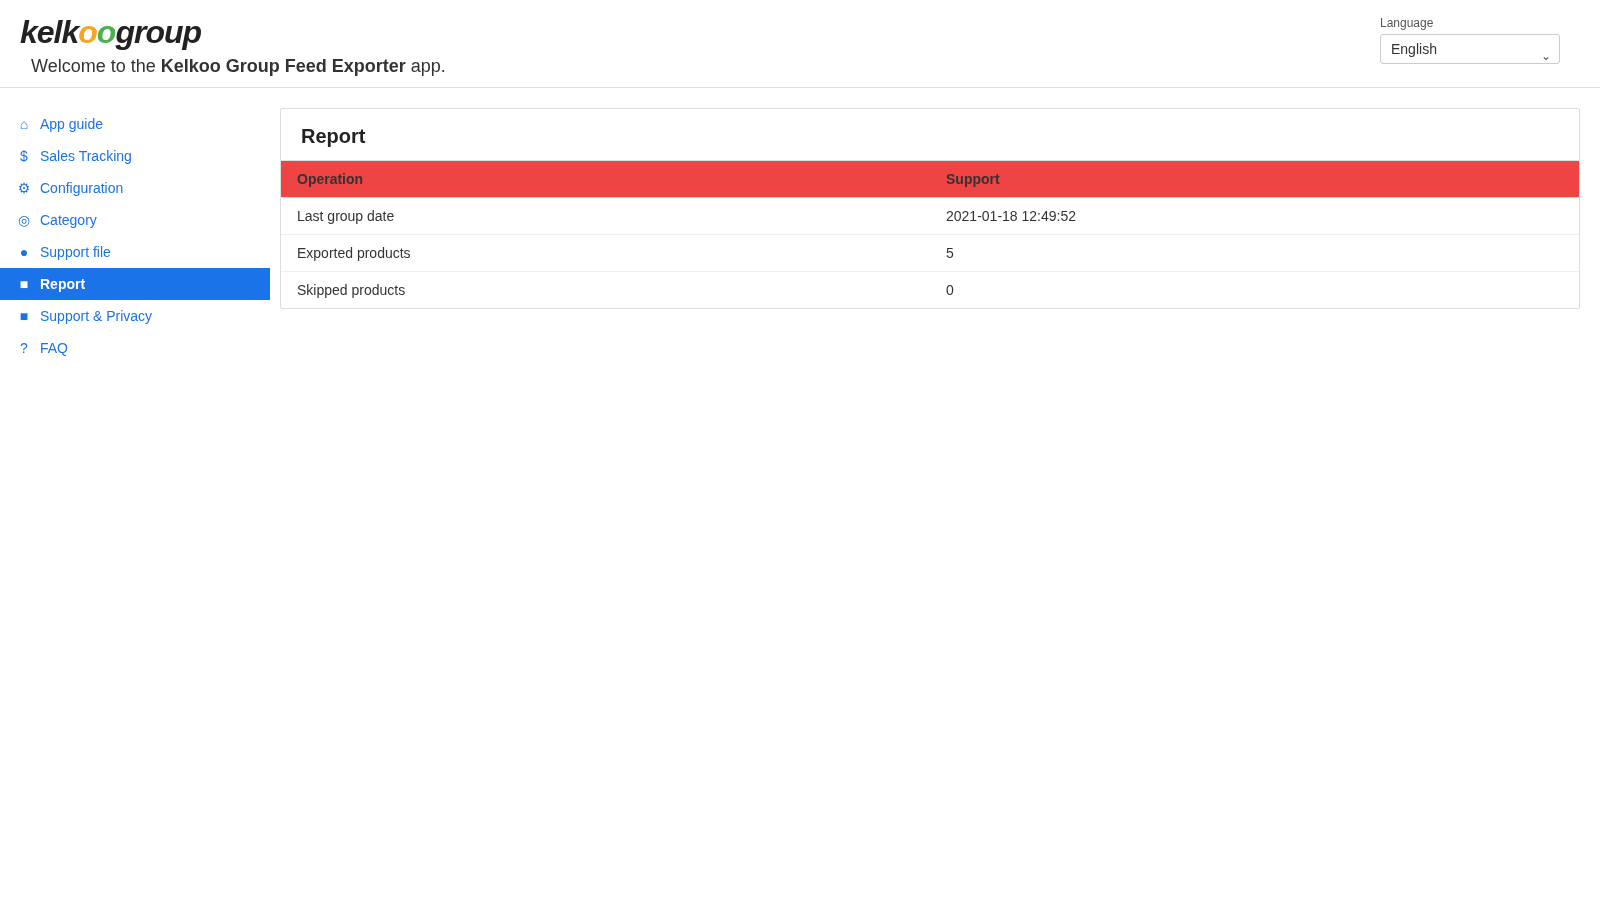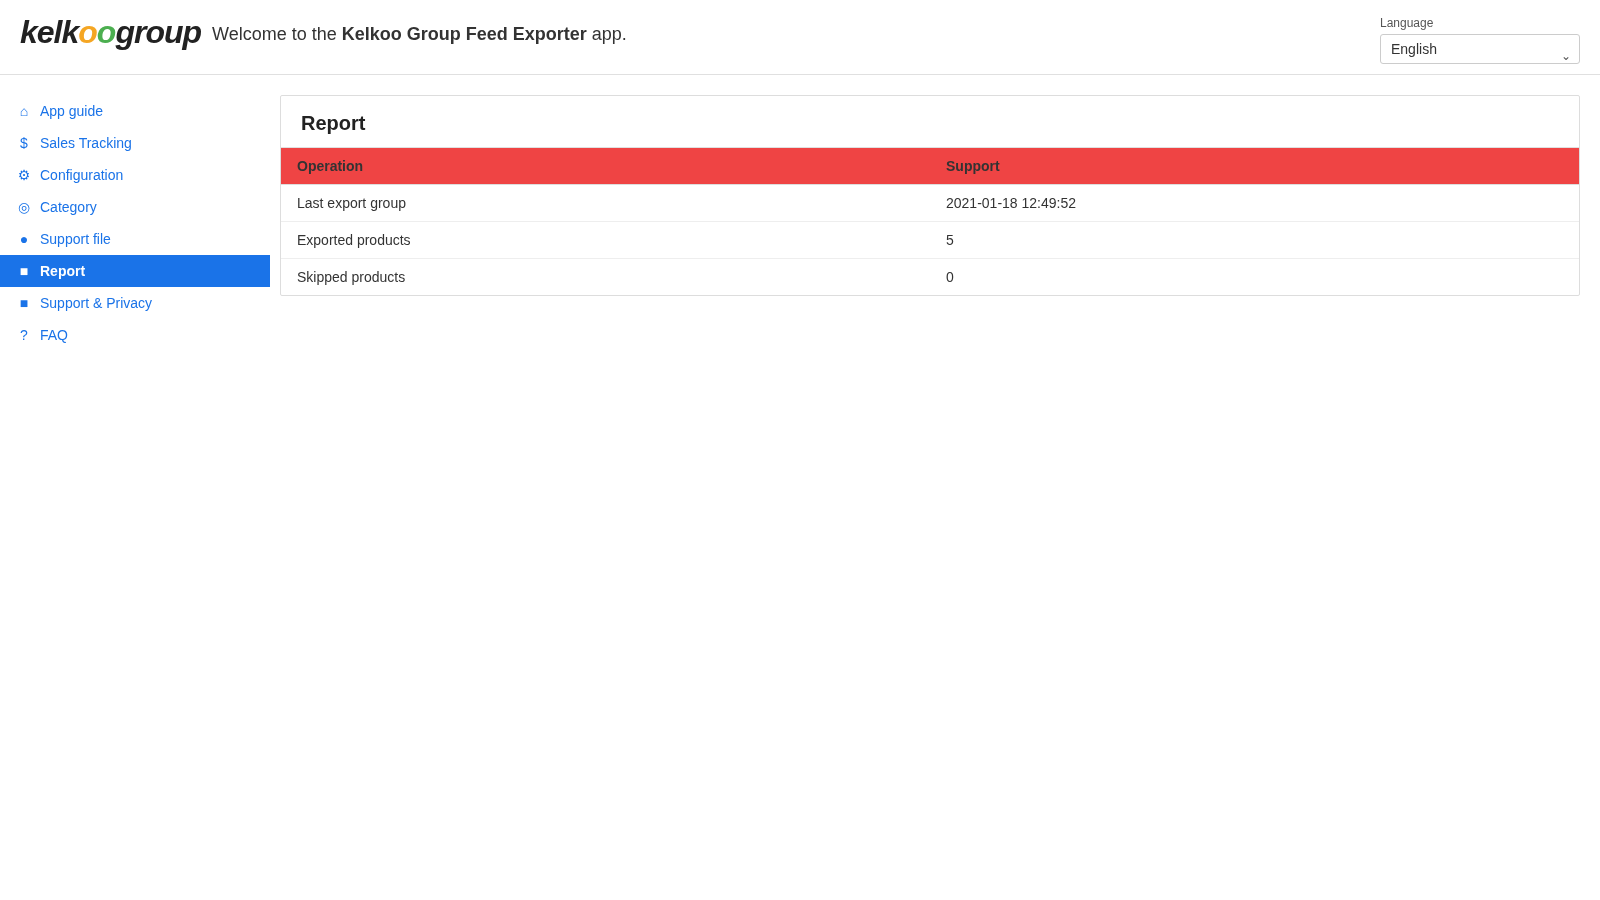--- a/index.html
+++ b/index.html
@@ -6,21 +6,21 @@
     body { font-family: Arial, sans-serif; font-size: 14px; color: #333; background: #fff; }
 
     .top-bar {
       display: flex;
       justify-content: space-between;
       align-items: flex-start;
       padding: 16px 20px 10px 20px;
       border-bottom: 1px solid #e0e0e0;
     }
 
-    .logo-area { display: flex; }
+    .logo-area { display: flex; flex-direction: column; }
 
     .logo {
       font-size: 32px;
       font-weight: 900;
       font-style: italic;
       color: #222;
       font-family: Arial Black, Arial, sans-serif;
       letter-spacing: -1px;
       line-height: 1;
     }
@@ -45,21 +45,21 @@
       font-size: 12px;
       color: #555;
       margin-bottom: 4px;
     }
     .language-select-wrapper {
       display: flex;
       align-items: flex-end;
       border: 1px solid #ccc;
       border-radius: 3px;
       background: #fff;
-      width: 200px;
+      width: 180px;
       overflow: hidden;
     }
     .language-select-wrapper select {
       border: none;
       outline: none;
       background: transparent;
       padding: 6px 10px;
       font-size: 14px;
       color: #333;
       width: 100%;
@@ -223,21 +223,21 @@
       <div class="report-title">Report</div>
       <table class="report-table">
         <thead>
           <tr>
             <th class="col-operation">Operation</th>
             <th class="col-result">Support</th>
           </tr>
         </thead>
         <tbody id="report-tbody">
         <tr>
-              <td>Last export group</td>
+              <td>Last group date</td>
               <td>2021-01-18 12:49:52</td>
             </tr>
             <tr>
               <td>Exported products</td>
               <td>5</td>
             </tr>
             <tr>
               <td>Skipped products</td>
               <td>0</td>
             </tr>

